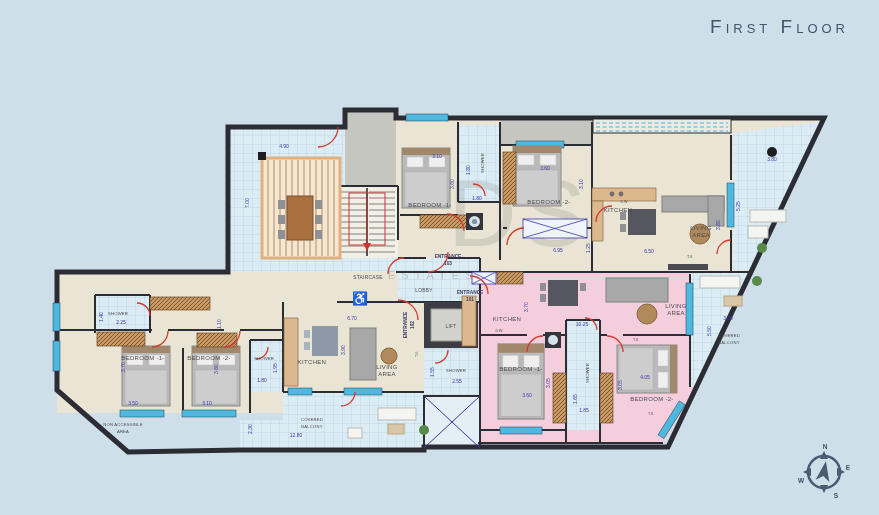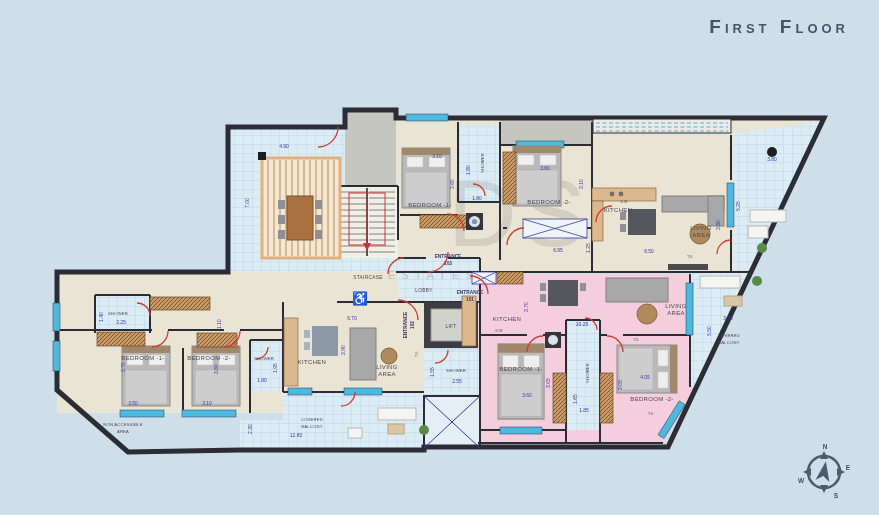--- a/index.html
+++ b/index.html
@@ -1,20 +1,20 @@
 <!DOCTYPE html>
 <html><head>
 <meta charset="utf-8">
 <style>
   html,body{margin:0;padding:0;background:#cfdfea;}
   #stage{position:relative;width:879px;height:515px;background:#cfdfea;overflow:hidden;
          font-family:"Liberation Sans",sans-serif;}
   #plan-svg{position:absolute;left:0;top:0;}
   #floor-title{position:absolute;top:16px;right:30px;font-variant:small-caps;
-    font-size:19px;font-weight:bold;letter-spacing:4px;color:#44546b;}
+    font-size:19px;font-weight:normal;letter-spacing:4px;color:#44546b;}
   text{font-family:"Liberation Sans",sans-serif;}
   .lbl{font-size:6px;fill:#4a4a52;text-anchor:middle;letter-spacing:.3px;}
   .lbls{font-size:4.8px;fill:#4a4a52;text-anchor:middle;letter-spacing:.3px;}
   .lblx{font-size:4.2px;fill:#4a4a52;text-anchor:middle;letter-spacing:.2px;}
   .dim{font-size:5px;fill:#3a3aaa;text-anchor:middle;}
   .ent{font-size:4.8px;fill:#3b3b63;font-weight:bold;text-anchor:middle;}
   .tny{font-size:3.6px;fill:#4a4a52;text-anchor:middle;}
   .wall{stroke:#2b2c34;fill:none;}
   .arc{stroke:#d23a2e;stroke-width:1.3;fill:none;}
   .win{fill:#4fb8de;stroke:#1d3f52;stroke-width:.5;}

